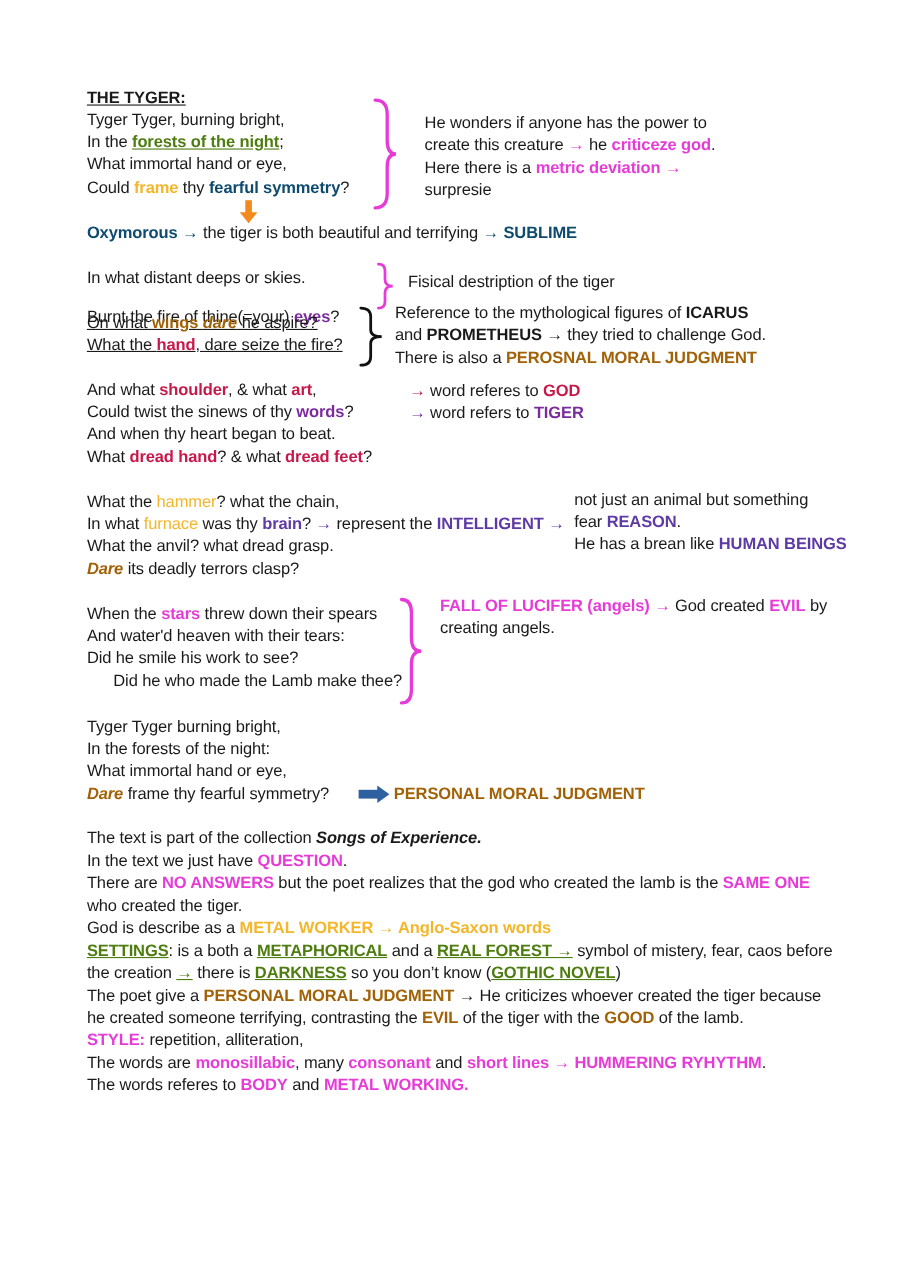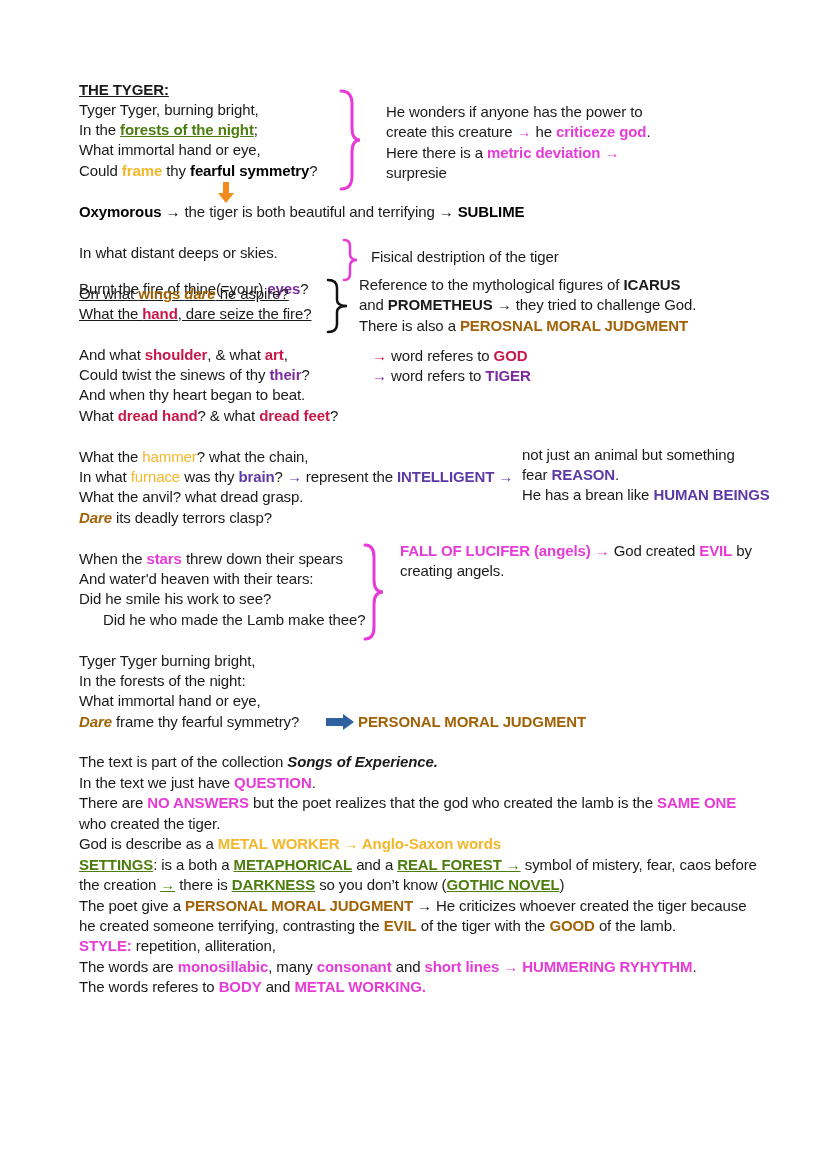--- a/index.html
+++ b/index.html
@@ -4,21 +4,21 @@
 <style>
   html, body { margin: 0; padding: 0; background: #ffffff; }
   body { width: 828px; height: 1171px; position: relative; overflow: hidden;
          font-family: "Liberation Sans", "DejaVu Sans", sans-serif; color: #1a1a1a; }
   .ln { position: absolute; font-size: 15px; line-height: 20px; white-space: nowrap; letter-spacing: -0.1px; }
   .b { font-weight: bold; }
   .i { font-style: italic; }
   .u { text-decoration: underline; }
   .pink { color: #e63bd6; }
   .green { color: #4d7c0f; text-decoration: underline; }
-  .orange { color: #000000; }
+  .orange { color: #0c4a6e; }
   .yellow { color: #f4b62a; }
   .purple { color: #7a2b9e; }
   .violet { color: #5e3aa6; }
   .crimson { color: #c8184a; }
   .blue { color: #a16207; }
   svg.abs { position: absolute; overflow: visible; }
 </style>
 </head>
 <body>
 
@@ -59,21 +59,21 @@
 </svg>
 <div class="ln" style="left:371px;top:247px;">Fisical destription of the tiger</div>
 <div>
   <div class="ln" style="left:359px;top:275px;"><span>Reference to the mythological figures of </span><span class="b">ICARUS</span></div>
   <div class="ln" style="left:359px;top:295px;"><span>and </span><span class="b">PROMETHEUS</span><span> → they tried to challenge God.</span></div>
   <div class="ln" style="left:359px;top:316px;"><span>There is also a </span><span class="b blue">PEROSNAL MORAL JUDGMENT</span></div>
 </div>
 
 <div>
   <div class="ln" style="left:79px;top:345px;"><span>And what </span><span class="b crimson">shoulder</span><span>, &amp; what </span><span class="b crimson">art</span><span>,</span></div>
-  <div class="ln" style="left:79px;top:365px;"><span>Could twist the sinews of thy </span><span class="b purple">their</span><span>?</span></div>
+  <div class="ln" style="left:79px;top:365px;"><span>Could twist the sinews of thy </span><span class="b purple">words</span><span>?</span></div>
   <div class="ln" style="left:79px;top:385px;"><span>And when thy heart began to beat.</span></div>
   <div class="ln" style="left:79px;top:406px;"><span>What </span><span class="b crimson">dread hand</span><span>? &amp; what </span><span class="b crimson">dread feet</span><span>?</span></div>
 </div>
 <div>
   <div class="ln" style="left:372px;top:346px;"><span class="b crimson">→</span><span> word referes to </span><span class="b crimson">GOD</span></div>
   <div class="ln" style="left:372px;top:366px;"><span class="b purple">→</span><span> word refers to </span><span class="b purple">TIGER</span></div>
 </div>
 
 <div>
   <div class="ln" style="left:79px;top:447px;"><span>What the </span><span class="yellow">hammer</span><span>? what the chain,</span></div>

